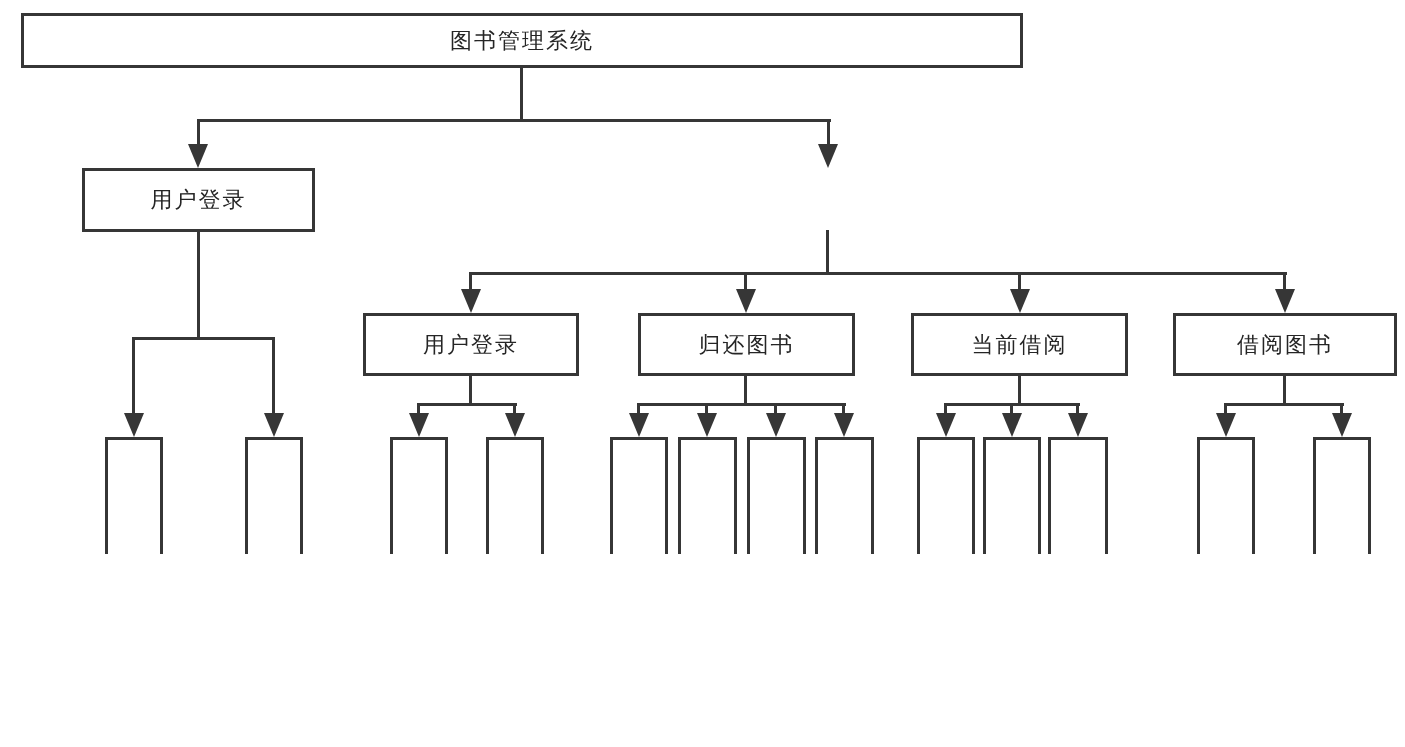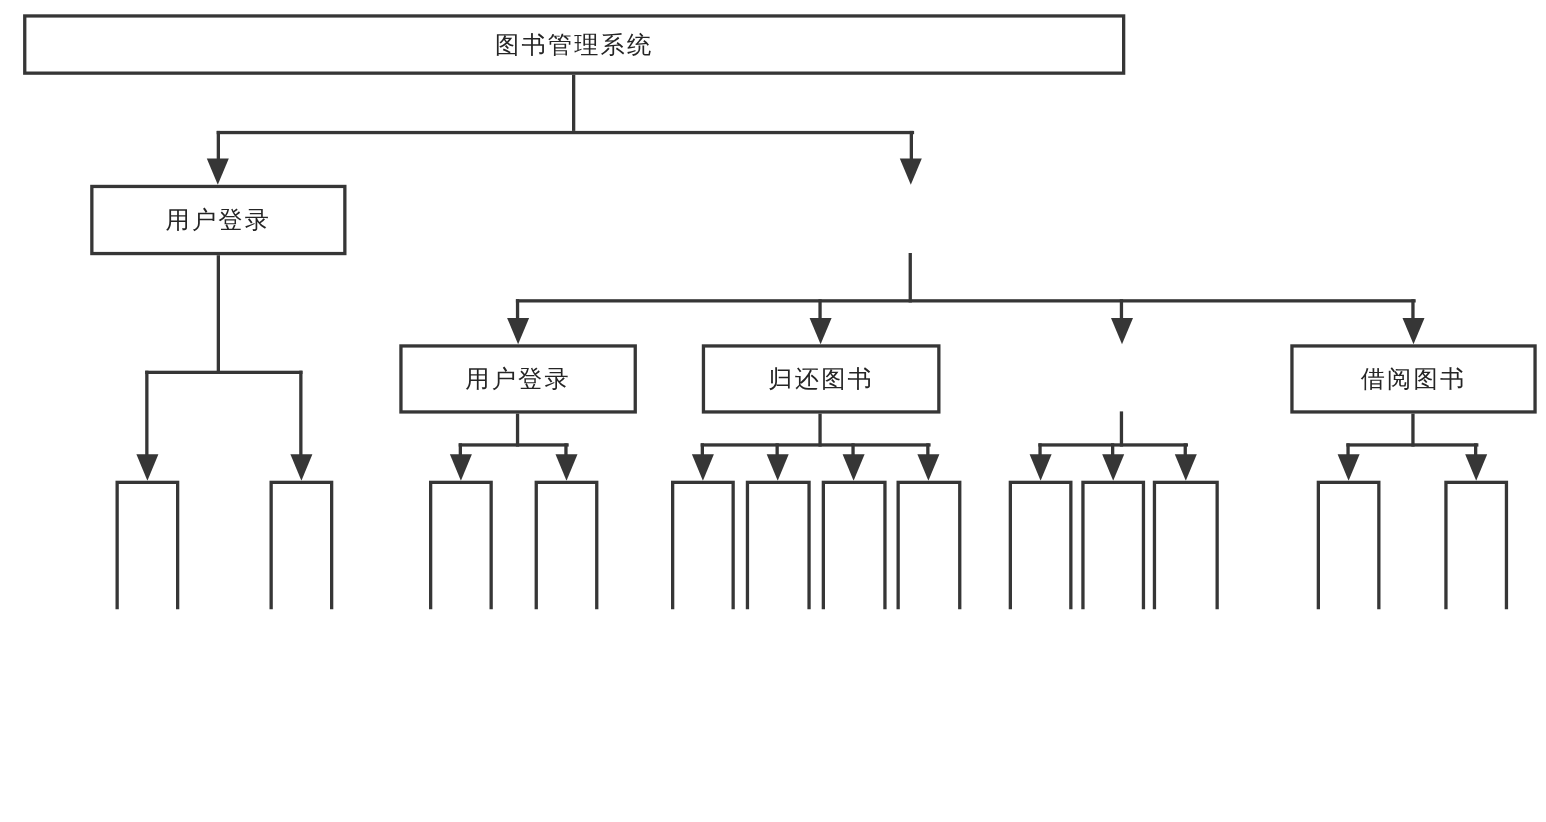--- a/index.html
+++ b/index.html
@@ -100,20 +100,23 @@
   <div class="box" style="left:82px;top:168px;width:233px;height:64px">
     <span class="lbl">用户登录</span>
   </div>
 
   <div class="box" style="left:363px;top:313px;width:216px;height:63px">
     <span class="lbl">用户登录</span>
   </div>
   <div class="box" style="left:638px;top:313px;width:217px;height:63px">
     <span class="lbl">归还图书</span>
   </div>
+  <div class="box" style="left:911px;top:313px;width:217px;height:63px">
+    <span class="lbl">当前借阅</span>
+  </div>
   <div class="box" style="left:1173px;top:313px;width:224px;height:63px">
     <span class="lbl">借阅图书</span>
   </div>
 
   <div class="box leaf" style="left:105px;top:437px;width:58px;height:296px">
     <span class="lbl">用户登录</span>
   </div>
   <div class="box leaf" style="left:245px;top:437px;width:58px;height:296px">
     <span class="lbl">注销登录</span>
   </div>

